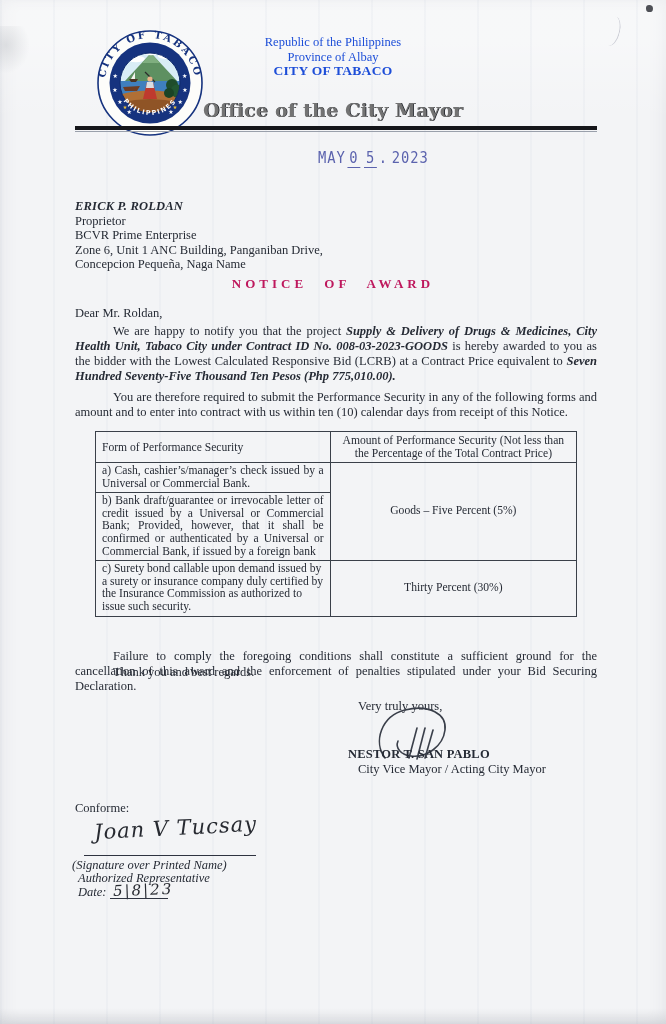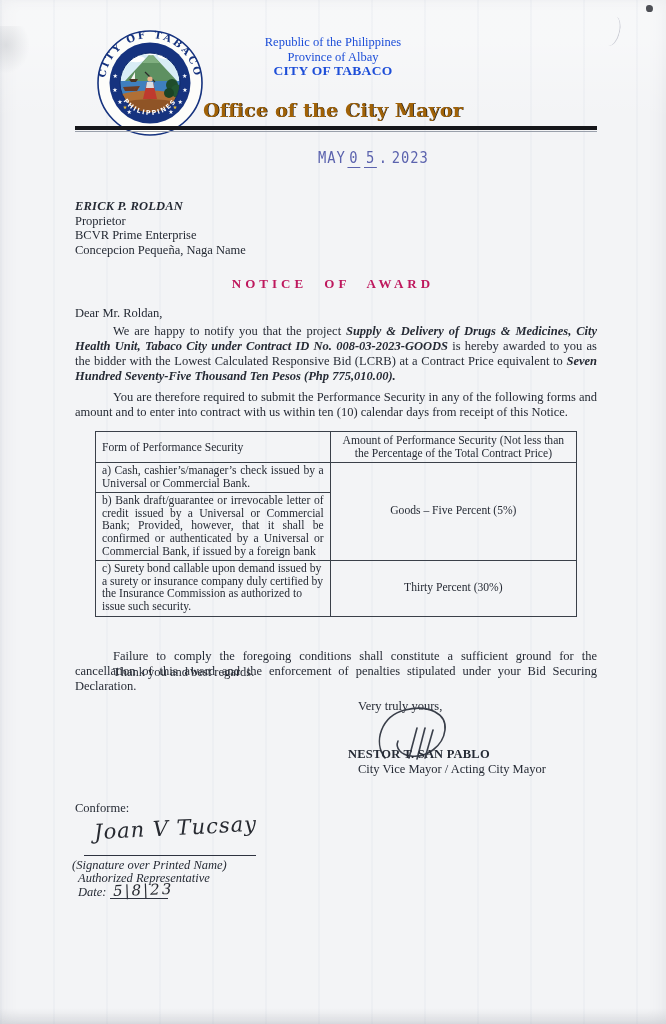--- a/index.html
+++ b/index.html
@@ -28,21 +28,21 @@
     background:radial-gradient(ellipse at 20% 40%, rgba(110,115,125,.18), rgba(0,0,0,0) 70%); }
   .artifact-pen { position:absolute; left:604px; top:16px; width:16px; height:30px;
     border-right:1.6px solid rgba(95,100,125,.30); border-radius:50%; transform:rotate(14deg); }
 
   
   .seal { position:absolute; left:96px; top:29px; width:108px; height:108px; }
   .gov-block { position:absolute; left:0; top:35px; width:666px; text-align:center;
     font-size:12.5px; line-height:14.5px; color:#1d4ed8; }
   .gov-city { font-weight:bold; font-size:13.5px; letter-spacing:.3px; }
   .office-title { position:absolute; left:0; top:99px; width:666px; text-align:center;
-    font-family:"DejaVu Serif", serif; font-weight:bold; font-size:19px; color:#a16207;
+    font-family:"DejaVu Serif", serif; font-weight:bold; font-size:19px; color:#737373;
     letter-spacing:.2px; text-shadow:.6px 0 0 #15181f; }
   .header-rule { position:absolute; left:75px; top:126px; width:522px; height:4px; background:#15161a; }
   .header-rule-shadow { position:absolute; left:75px; top:131px; width:522px; height:1px; background:#9aa0ab; }
 
   
   .stamp { position:absolute; left:318px; top:149px; color:#4f57a8; opacity:.92;
     font-family:"DejaVu Sans Mono", monospace; font-size:15px; letter-spacing:1px;
     transform:scaleX(.92); transform-origin:left; white-space:nowrap; }
   .stamp .digit { display:inline-block; border-bottom:1.6px solid #4f57a8; padding:0 2px; margin:0 2px; }
   .stamp .yr { margin-left:4px; }
@@ -166,20 +166,21 @@
   <div class="office-title">Office of the City Mayor</div>
   <div class="header-rule"></div>
   <div class="header-rule-shadow"></div>
 
   <div class="stamp"><span>MAY</span><span class="digit">0</span><span class="digit">5</span><span>.</span><span class="yr">2023</span></div>
 
   <div class="abs bodytext recipient">
     <div class="name">ERICK P. ROLDAN</div>
     <div>Proprietor</div>
     <div>BCVR Prime Enterprise</div>
+    <div>Zone 6, Unit 1 ANC Building, Panganiban Drive,</div>
     <div>Concepcion Pequeña, Naga Name</div>
   </div>
 
   <div class="abs notice-title">NOTICE OF AWARD</div>
   <div class="abs bodytext salutation">Dear Mr. Roldan,</div>
 
   <div class="abs bodytext para indent p1"><span>We are happy to notify you that the project </span><span class="bi">Supply &amp; Delivery of Drugs &amp; Medicines, City Health Unit, Tabaco City under Contract ID No. 008-03-2023-GOODS</span><span> is hereby awarded to you as the bidder with the Lowest Calculated Responsive Bid (LCRB) at a Contract Price equivalent to </span><span class="bi">Seven Hundred Seventy-Five Thousand Ten Pesos (Php 775,010.00).</span></div>
 
   <div class="abs bodytext para indent p2">You are therefore required to submit the Performance Security in any of the following forms and amount and to enter into contract with us within ten (10) calendar days from receipt of this Notice.</div>
 

